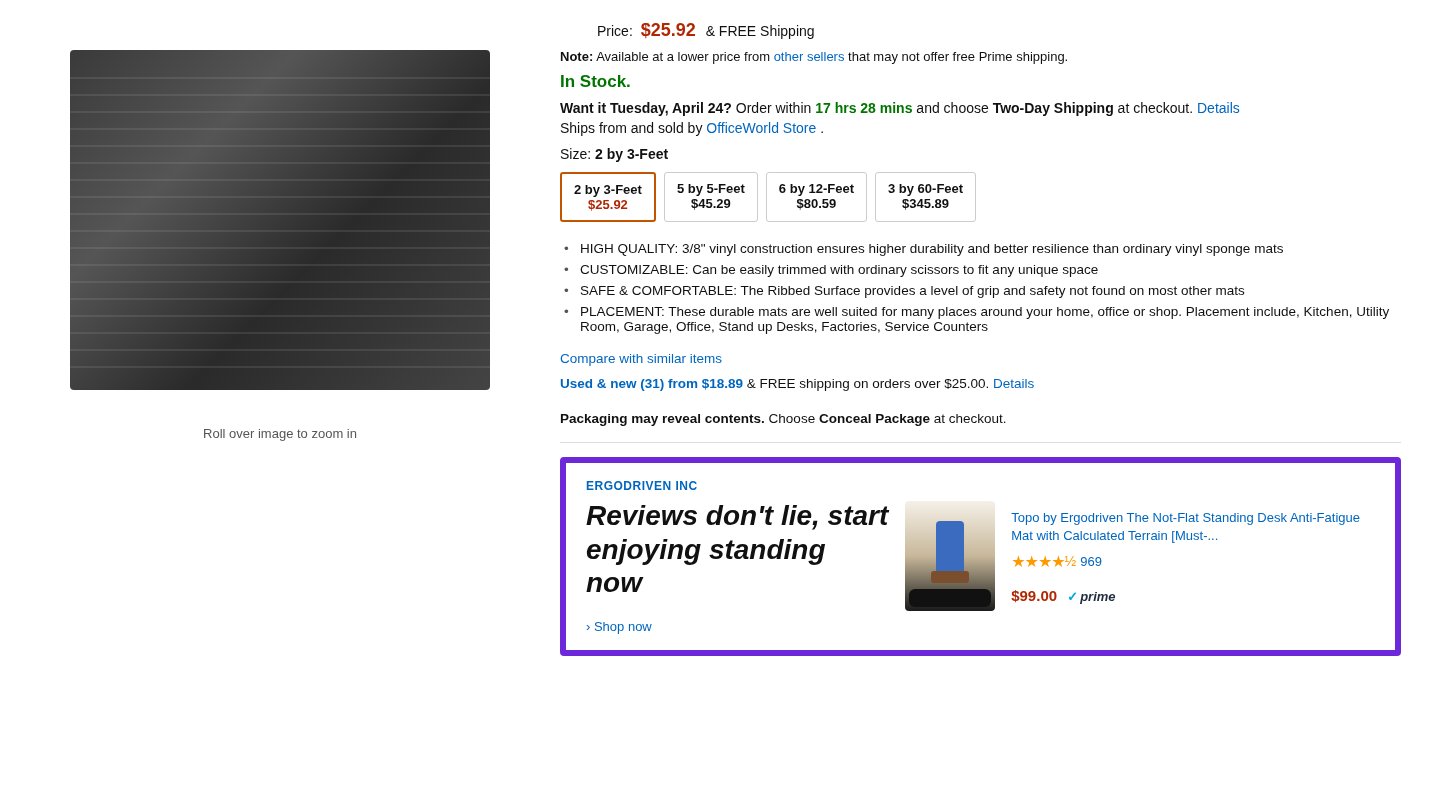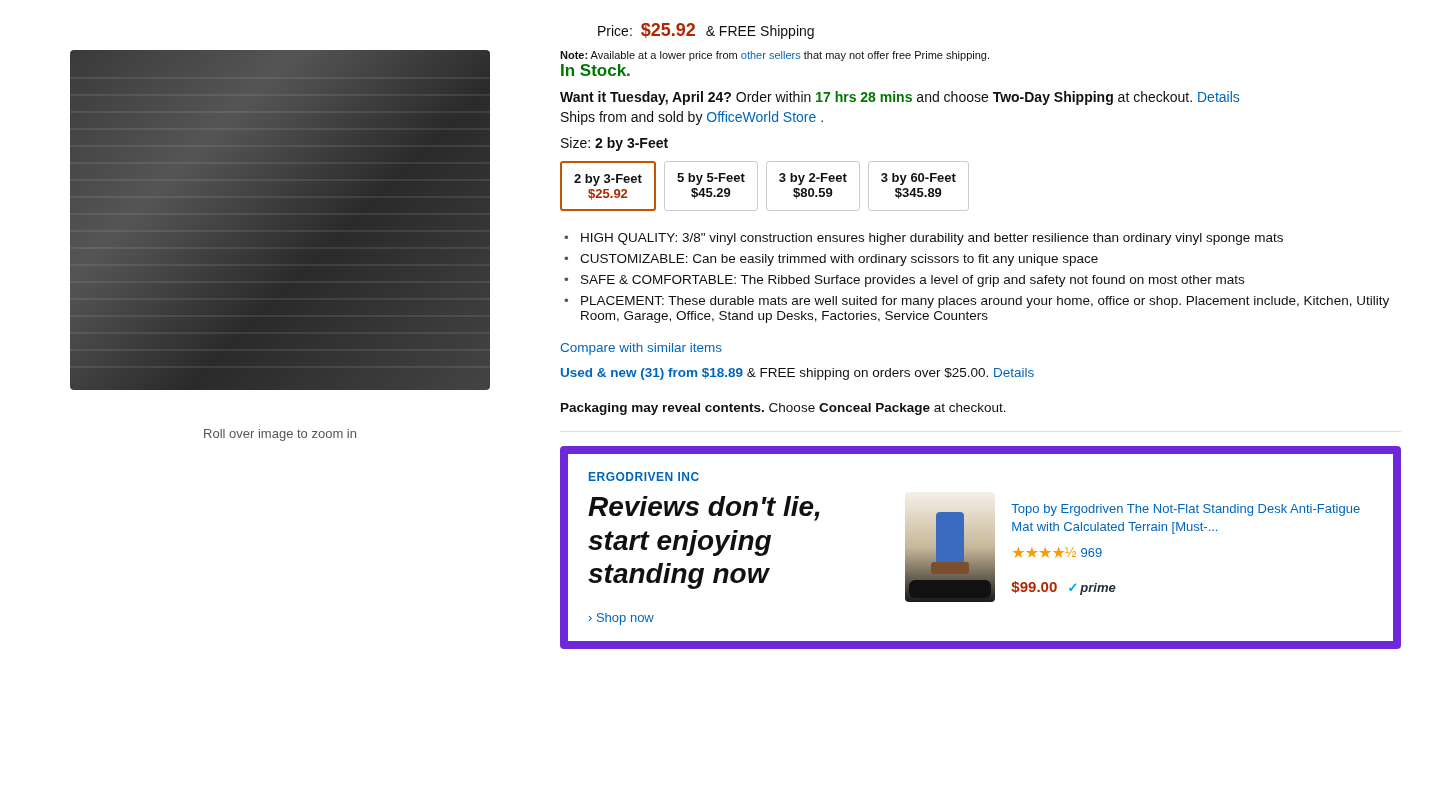--- a/index.html
+++ b/index.html
@@ -8,21 +8,21 @@
     .left-panel { width: 520px; flex-shrink: 0; display: flex; flex-direction: column; align-items: center; padding-top: 20px; }
     .product-image-container { width: 430px; height: 380px; display: flex; align-items: center; justify-content: center; }
     .product-image { width: 420px; height: 340px; background: linear-gradient(135deg, #3a3a3a 0%, #555 30%, #2a2a2a 60%, #444 100%); border-radius: 4px; position: relative; overflow: hidden; }
     .mat-lines { position: absolute; top: 0; left: 0; width: 100%; height: 100%; }
     .mat-line { position: absolute; width: 100%; height: 2px; background: rgba(180,180,180,0.15); }
     .roll-over-text { margin-top: 16px; font-size: 13px; color: #555; }
     .right-panel { flex: 1; padding: 10px 20px; }
     .price-row { margin-bottom: 8px; margin-left: 37px; }
     .price-label { font-size: 14px; color: #111; font-weight: normal; }
     .price-value { color: #B12704; font-size: 18px; font-weight: bold; margin-left: 4px; }
-    .note-row { font-size: 11px; color: #111; }
+    .note-row { font-size: 13px; color: #111; margin-bottom: 8px; }
     .note-row a { color: #0066C0; text-decoration: none; }
     .in-stock { color: #007600; font-size: 17px; font-weight: bold; margin-bottom: 8px; }
     .delivery-row { font-size: 14px; color: #111; margin-bottom: 4px; }
     .delivery-time { color: #007600; font-weight: bold; }
     .delivery-option { font-weight: bold; }
     .delivery-link { color: #0066C0; text-decoration: none; }
     .sold-by-row { font-size: 14px; color: #111; margin-bottom: 10px; }
     .sold-by-link { color: #0066C0; text-decoration: none; }
     .size-row { font-size: 14px; color: #111; margin-bottom: 10px; }
     .size-label { color: #111; }
@@ -37,21 +37,21 @@
     .bullet-list li { padding: 3px 0 3px 20px; font-size: 13.5px; color: #111; position: relative; }
     .bullet-list li::before { content: "•"; position: absolute; left: 4px; color: #555; }
     .compare-link { display: block; color: #0066C0; font-size: 13.5px; text-decoration: none; margin-bottom: 10px; }
     .used-new-row { font-size: 13.5px; margin-bottom: 20px; }
     .used-new-link { color: #0066C0; text-decoration: none; font-weight: bold; }
     .used-new-details { color: #0066C0; text-decoration: none; }
     .packaging-row { font-size: 13.5px; color: #111; margin-bottom: 16px; }
     .packaging-bold { font-weight: bold; }
     .conceal-bold { font-weight: bold; }
     .divider { border: none; border-top: 1px solid #ddd; margin: 10px 0 14px; }
-    .ad-banner { border: 8px solid #6d28d9; border-radius: 4px; padding: 16px 20px; display: flex; align-items: center; gap: 16px; background: #fff; margin-top: 10px; }
+    .ad-banner { border: 6px solid #6d28d9; border-radius: 4px; padding: 16px 20px; display: flex; align-items: center; gap: 16px; background: #fff; margin-top: 10px; }
     .ad-text-section { flex: 1; }
     .ad-brand { font-size: 12px; font-weight: bold; color: #0066C0; letter-spacing: 0.5px; margin-bottom: 6px; text-transform: uppercase; }
     .ad-headline { font-size: 28px; font-style: italic; font-weight: bold; color: #111; line-height: 1.2; margin-bottom: 18px; }
     .ad-shop-link { font-size: 13px; color: #0066C0; text-decoration: none; }
     .ad-image-section { width: 90px; flex-shrink: 0; }
     .ad-product-section { flex: 1.2; }
     .ad-product-title { font-size: 13px; color: #0066C0; text-decoration: none; line-height: 1.4; display: block; margin-bottom: 6px; }
     .stars { color: #f90; font-size: 16px; letter-spacing: -1px; }
     .review-count { font-size: 13px; color: #0066C0; margin-left: 4px; }
     .ad-price { color: #B12704; font-size: 15px; font-weight: bold; margin-top: 16px; }
@@ -134,21 +134,21 @@
     <div class="size-options">
       <div class="size-option selected">
         <div class="size-option-name">2 by 3-Feet</div>
         <div class="size-option-price">$25.92</div>
       </div>
       <div class="size-option">
         <div class="size-option-name">5 by 5-Feet</div>
         <div class="size-option-price" style="color:#111;">$45.29</div>
       </div>
       <div class="size-option">
-        <div class="size-option-name">3 by 2-Feet</div>
+        <div class="size-option-name">6 by 12-Feet</div>
         <div class="size-option-price" style="color:#111;">$80.59</div>
       </div>
       <div class="size-option">
         <div class="size-option-name">3 by 60-Feet</div>
         <div class="size-option-price" style="color:#111;">$345.89</div>
       </div>
     </div>
 
     <ul class="bullet-list">
       <li>HIGH QUALITY: 3/8" vinyl construction ensures higher durability and better resilience than ordinary vinyl sponge mats</li>

